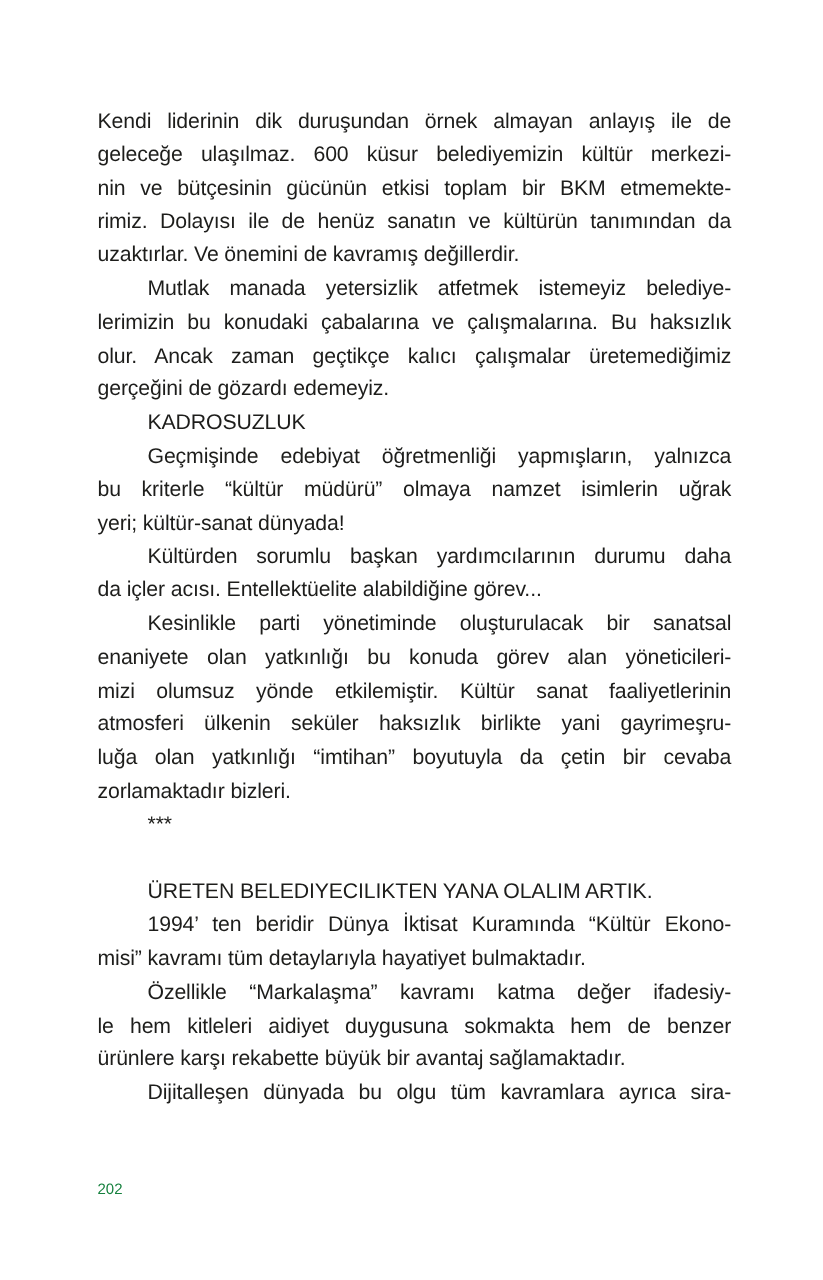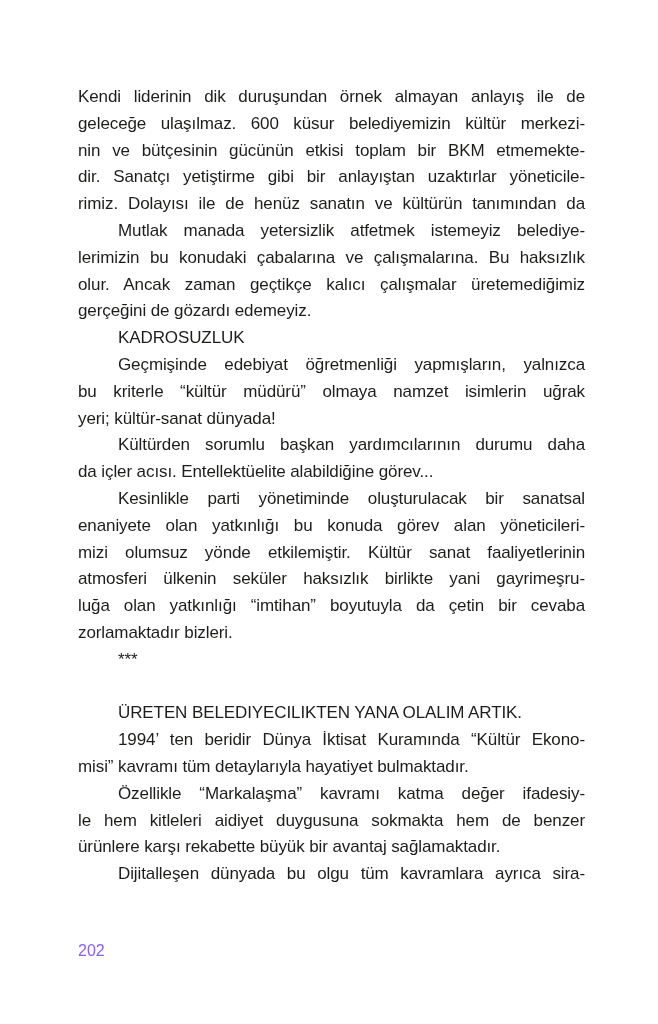--- a/index.html
+++ b/index.html
@@ -42,35 +42,35 @@
   .line.bold {
     font-weight: normal;
   }
   .line.blank {
     min-height: 26.8px;
   }
   .page-number {
     position: absolute;
     left: 78px;
     top: 938px;
-    font-size: 16px;
+    font-size: 12px;
     line-height: 26.8px;
-    color: #8b5cf6;
+    color: #15803d;
   }
 </style>
 </head>
 <body>
 
 <div class="page">
   <div class="text-block">
       <div class="line justify">Kendi liderinin dik duruşundan örnek almayan anlayış ile de</div>
       <div class="line justify">geleceğe ulaşılmaz. 600 küsur belediyemizin kültür merkezi-</div>
       <div class="line justify">nin ve bütçesinin gücünün etkisi toplam bir BKM etmemekte-</div>
-      <div class="line justify">dir. Sanatçı yetiştirme gibi bir anlayıştan uzaktırlar yöneticile-</div>
       <div class="line justify">rimiz. Dolayısı ile de henüz sanatın ve kültürün tanımından da</div>
+      <div class="line">uzaktırlar. Ve önemini de kavramış değillerdir.</div>
       <div class="line indent justify">Mutlak manada yetersizlik atfetmek istemeyiz belediye-</div>
       <div class="line justify">lerimizin bu konudaki çabalarına ve çalışmalarına. Bu haksızlık</div>
       <div class="line justify">olur. Ancak zaman geçtikçe kalıcı çalışmalar üretemediğimiz</div>
       <div class="line">gerçeğini de gözardı edemeyiz.</div>
       <div class="line indent">KADROSUZLUK</div>
       <div class="line indent justify">Geçmişinde edebiyat öğretmenliği yapmışların, yalnızca</div>
       <div class="line justify">bu kriterle “kültür müdürü” olmaya namzet isimlerin uğrak</div>
       <div class="line">yeri; kültür-sanat dünyada!</div>
       <div class="line indent justify">Kültürden sorumlu başkan yardımcılarının durumu daha</div>
       <div class="line">da içler acısı. Entellektüelite alabildiğine görev...</div>

